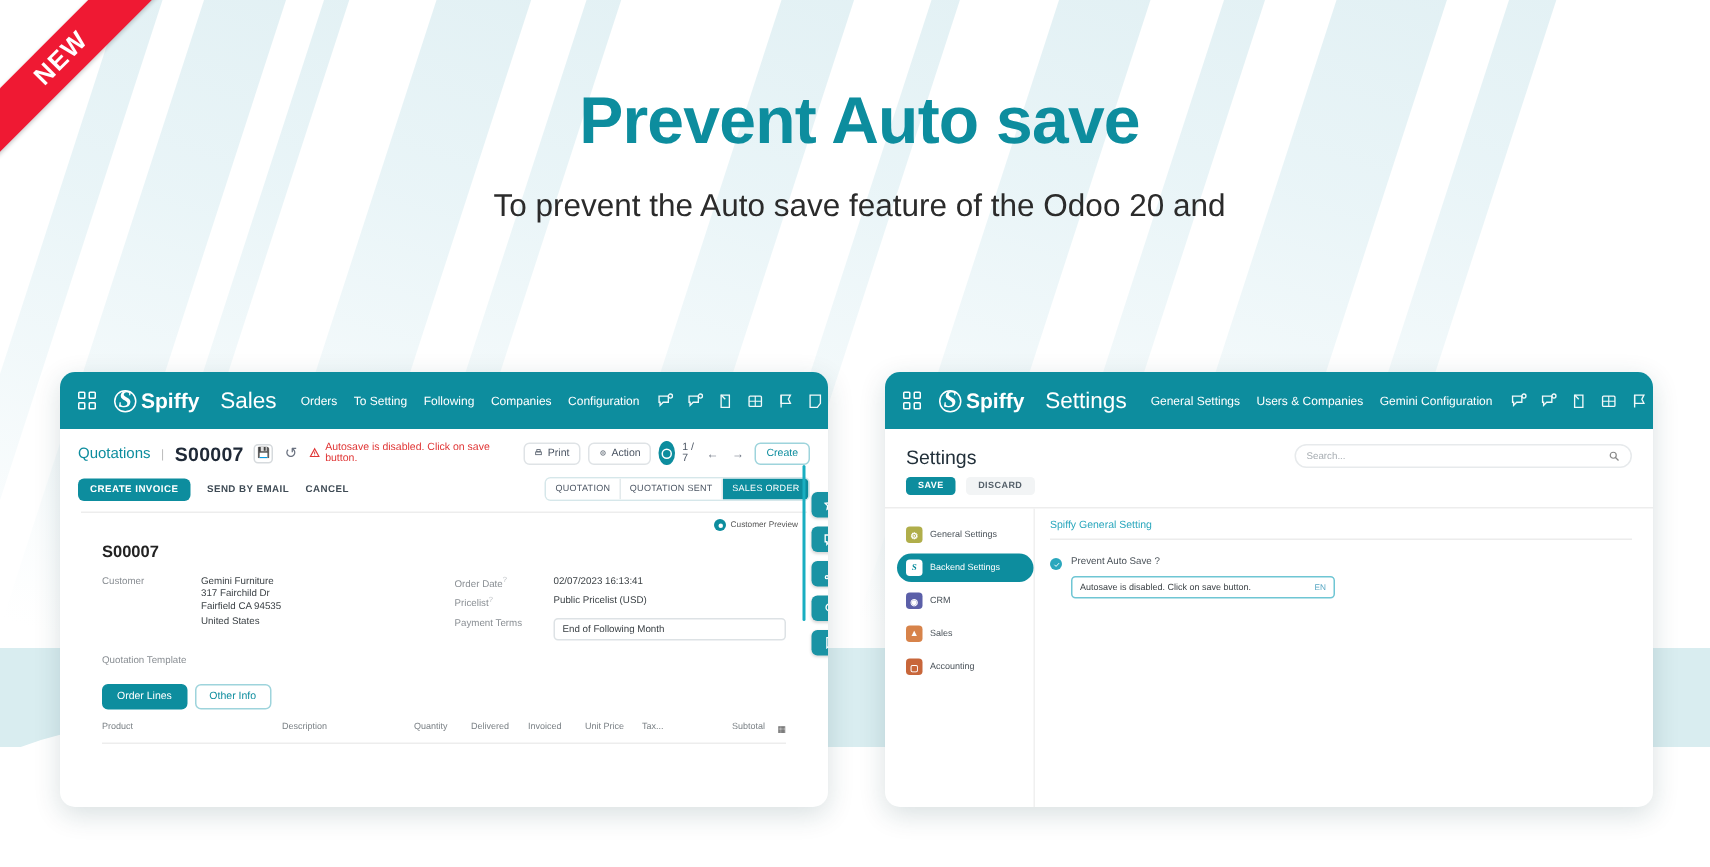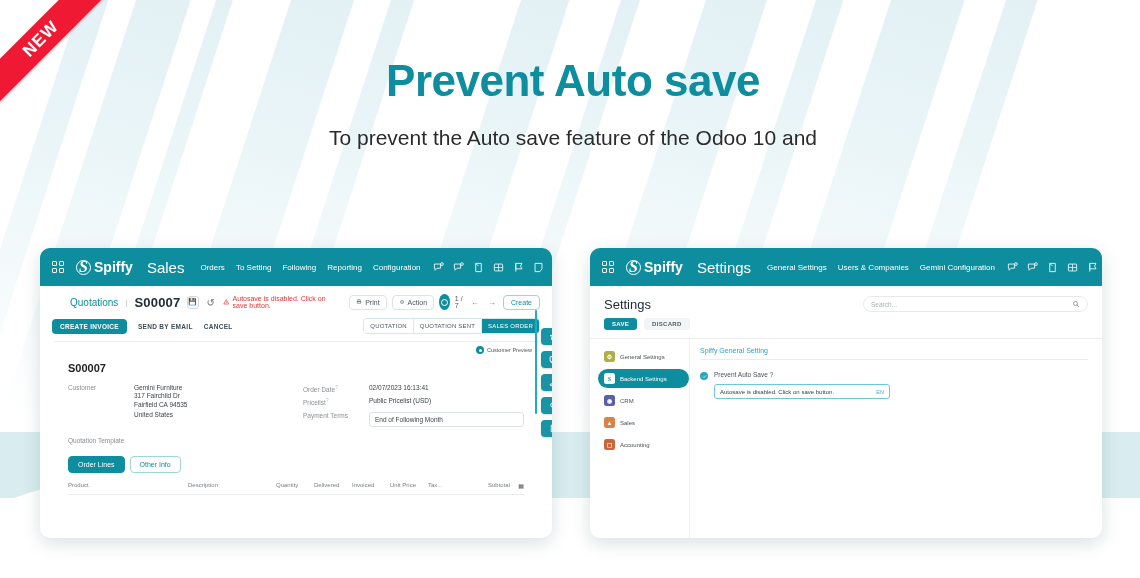--- a/index.html
+++ b/index.html
@@ -66,21 +66,21 @@
     display: flex; align-items: center; justify-content: center; line-height: 1;
   }
   .app-name { font-size: 15px; font-weight: normal; margin-left: 2px; margin-right: 4px; }
   .nav-menu { display: flex; gap: 11px; font-size: 8px; }
   .nav-menu span { cursor: pointer; white-space: nowrap; }
   .nav-right { margin-left: auto; display: flex; align-items: center; gap: 9px; }
   .nav-ico { width: 11px; height: 11px; opacity: .95; display:block; }
 
   
   .bc-row { display: flex; align-items: center; padding: 8px 12px 4px; gap: 7px; font-size: 8px; }
-  .bc-parent { color: #0d8d9e; font-size: 10px; margin-left: 18px; }
+  .bc-parent { color: #0d8d9e; font-size: 10px; }
   .bc-sep { color: #bbb; }
   .bc-current { font-size: 13px; color: #1f2937; font-weight: bold; letter-spacing: .2px; }
   .mini-btn {
     width: 13px; height: 13px; border: 1px solid #d6dadd; border-radius: 3px;
     display: flex; align-items: center; justify-content: center; color: #6b7280; font-size: 7px; background:#fff;
   }
   .mini-plain { color: #6b7280; font-size: 10px; padding: 0 1px; }
   .warn { display: flex; align-items: center; gap: 3px; color: #e03535; font-size: 7px; }
   .warn svg { width: 8px; height: 8px; }
   .bc-right { margin-left: auto; display: flex; align-items: center; gap: 5px; }
@@ -214,21 +214,21 @@
   <div class="bottom-white"></div>
 </div>
 
 <div id="ribbon-wrap">
   <div id="ribbon">NEW</div>
 </div>
 
 <div id="headline-block">
   <div id="headline">Prevent Auto save</div>
   <div id="subheadline">
-    <div>To prevent the Auto save feature of the Odoo 10 and</div>
+    <div>To prevent the Auto save feature of the Odoo 20 and</div>
   </div>
 </div>
 
 <div class="card" id="card-sales">
 
   <div class="odoo-nav">
     <div class="apps-grid">
         <i></i>
         <i></i>
         <i></i>
@@ -236,21 +236,21 @@
       </div>
     <div class="brand">
       <span class="s-glyph">S</span>
       <span>Spiffy</span>
     </div>
     <div class="app-name">Sales</div>
     <div class="nav-menu">
       <span>Orders</span>
       <span>To Setting</span>
       <span>Following</span>
-      <span>Reporting</span>
+      <span>Companies</span>
       <span>Configuration</span>
     </div>
     <div class="nav-right">
       <svg class="nav-ico" viewBox="0 0 16 16">
           <path d="M2 3h9v6H6l-3 3V9H2z" fill="none" stroke="#fff" stroke-width="1.3"></path>
           <circle cx="13" cy="3" r="2" fill="none" stroke="#fff" stroke-width="1.3"></circle>
         </svg>
       <svg class="nav-ico" viewBox="0 0 16 16">
           <path d="M2 3h9v6H6l-3 3V9H2z" fill="none" stroke="#fff" stroke-width="1.3"></path>
           <circle cx="13" cy="3" r="2" fill="none" stroke="#fff" stroke-width="1.3"></circle>

